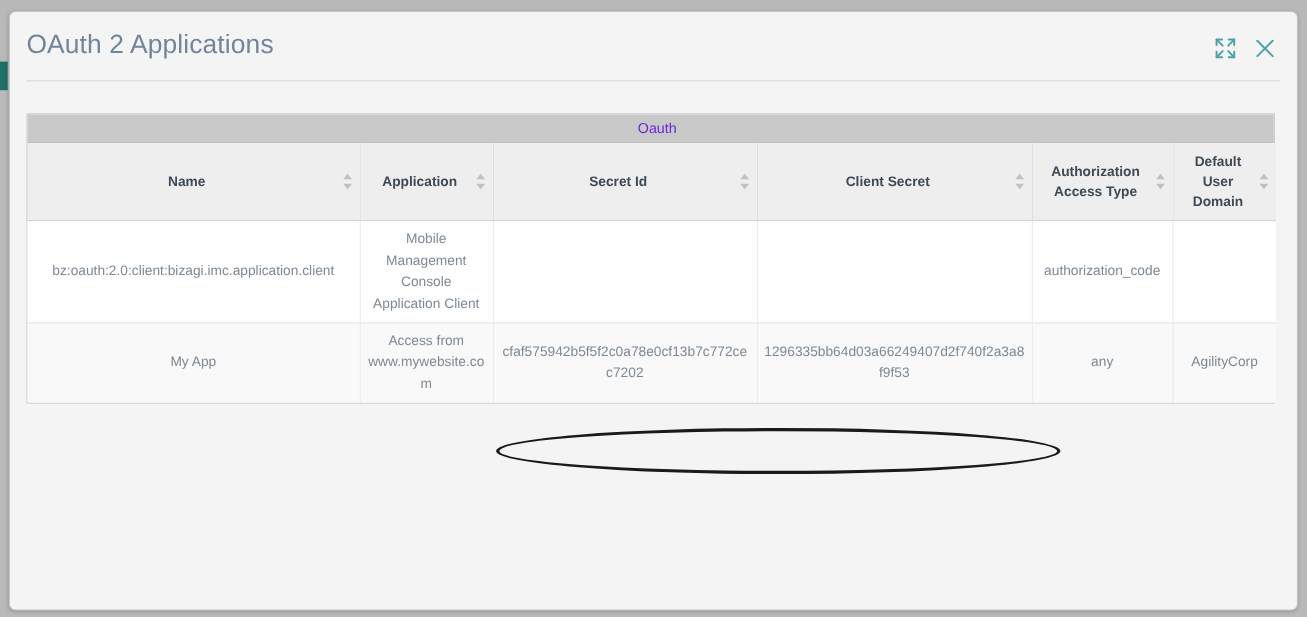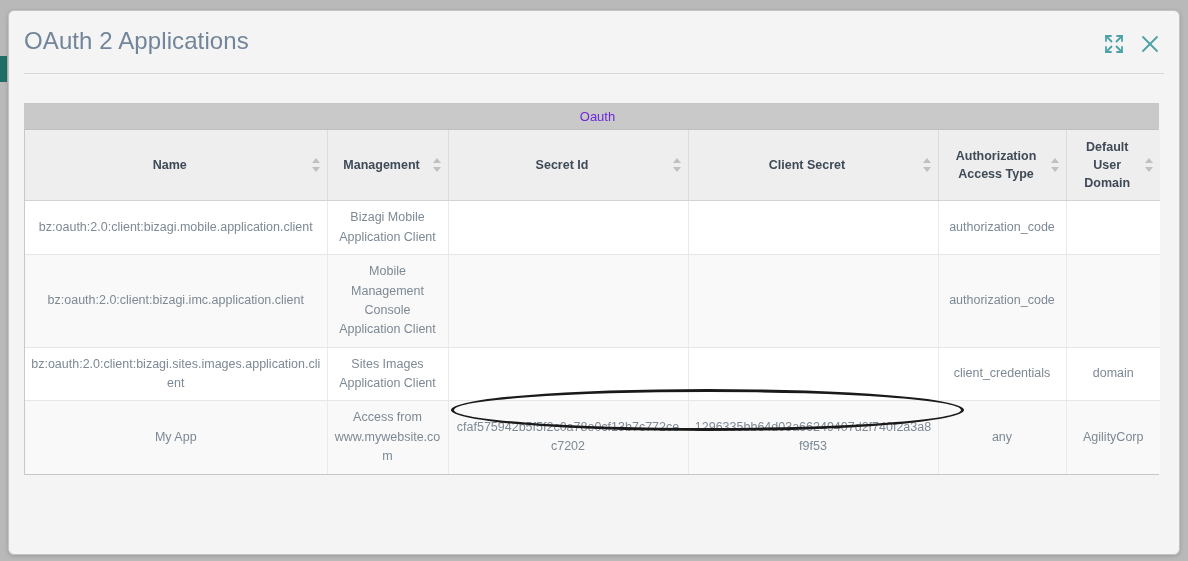--- a/index.html
+++ b/index.html
@@ -226,21 +226,21 @@
       <thead>
         <tr>
           <th>
             <span>Name</span>
             <span class="sort-arrows">
                 <i class="up"></i>
                 <i class="down"></i>
               </span>
           </th>
           <th>
-            <span>Management</span>
+            <span>Application</span>
             <span class="sort-arrows">
                 <i class="up"></i>
                 <i class="down"></i>
               </span>
           </th>
           <th>
             <span>Secret Id</span>
             <span class="sort-arrows">
                 <i class="up"></i>
                 <i class="down"></i>
@@ -263,43 +263,27 @@
           <th>
             <span>Default User Domain</span>
             <span class="sort-arrows">
                 <i class="up"></i>
                 <i class="down"></i>
               </span>
           </th>
         </tr>
       </thead>
       <tbody>
-        <tr>
-          <td>bz:oauth:2.0:client:bizagi.mobile.application.client</td>
-          <td>Bizagi Mobile Application Client</td>
-          <td></td>
-          <td></td>
-          <td>authorization_code</td>
-          <td></td>
-        </tr>
         <tr>
           <td>bz:oauth:2.0:client:bizagi.imc.application.client</td>
           <td>Mobile Management Console Application Client</td>
           <td></td>
           <td></td>
           <td>authorization_code</td>
           <td></td>
-        </tr>
-        <tr>
-          <td>bz:oauth:2.0:client:bizagi.sites.images.application.client</td>
-          <td>Sites Images Application Client</td>
-          <td></td>
-          <td></td>
-          <td>client_credentials</td>
-          <td>domain</td>
         </tr>
         <tr>
           <td>My App</td>
           <td>Access from www.mywebsite.com</td>
           <td>cfaf575942b5f5f2c0a78e0cf13b7c772cec7202</td>
           <td>1296335bb64d03a66249407d2f740f2a3a8f9f53</td>
           <td>any</td>
           <td>AgilityCorp</td>
         </tr>
       </tbody>

